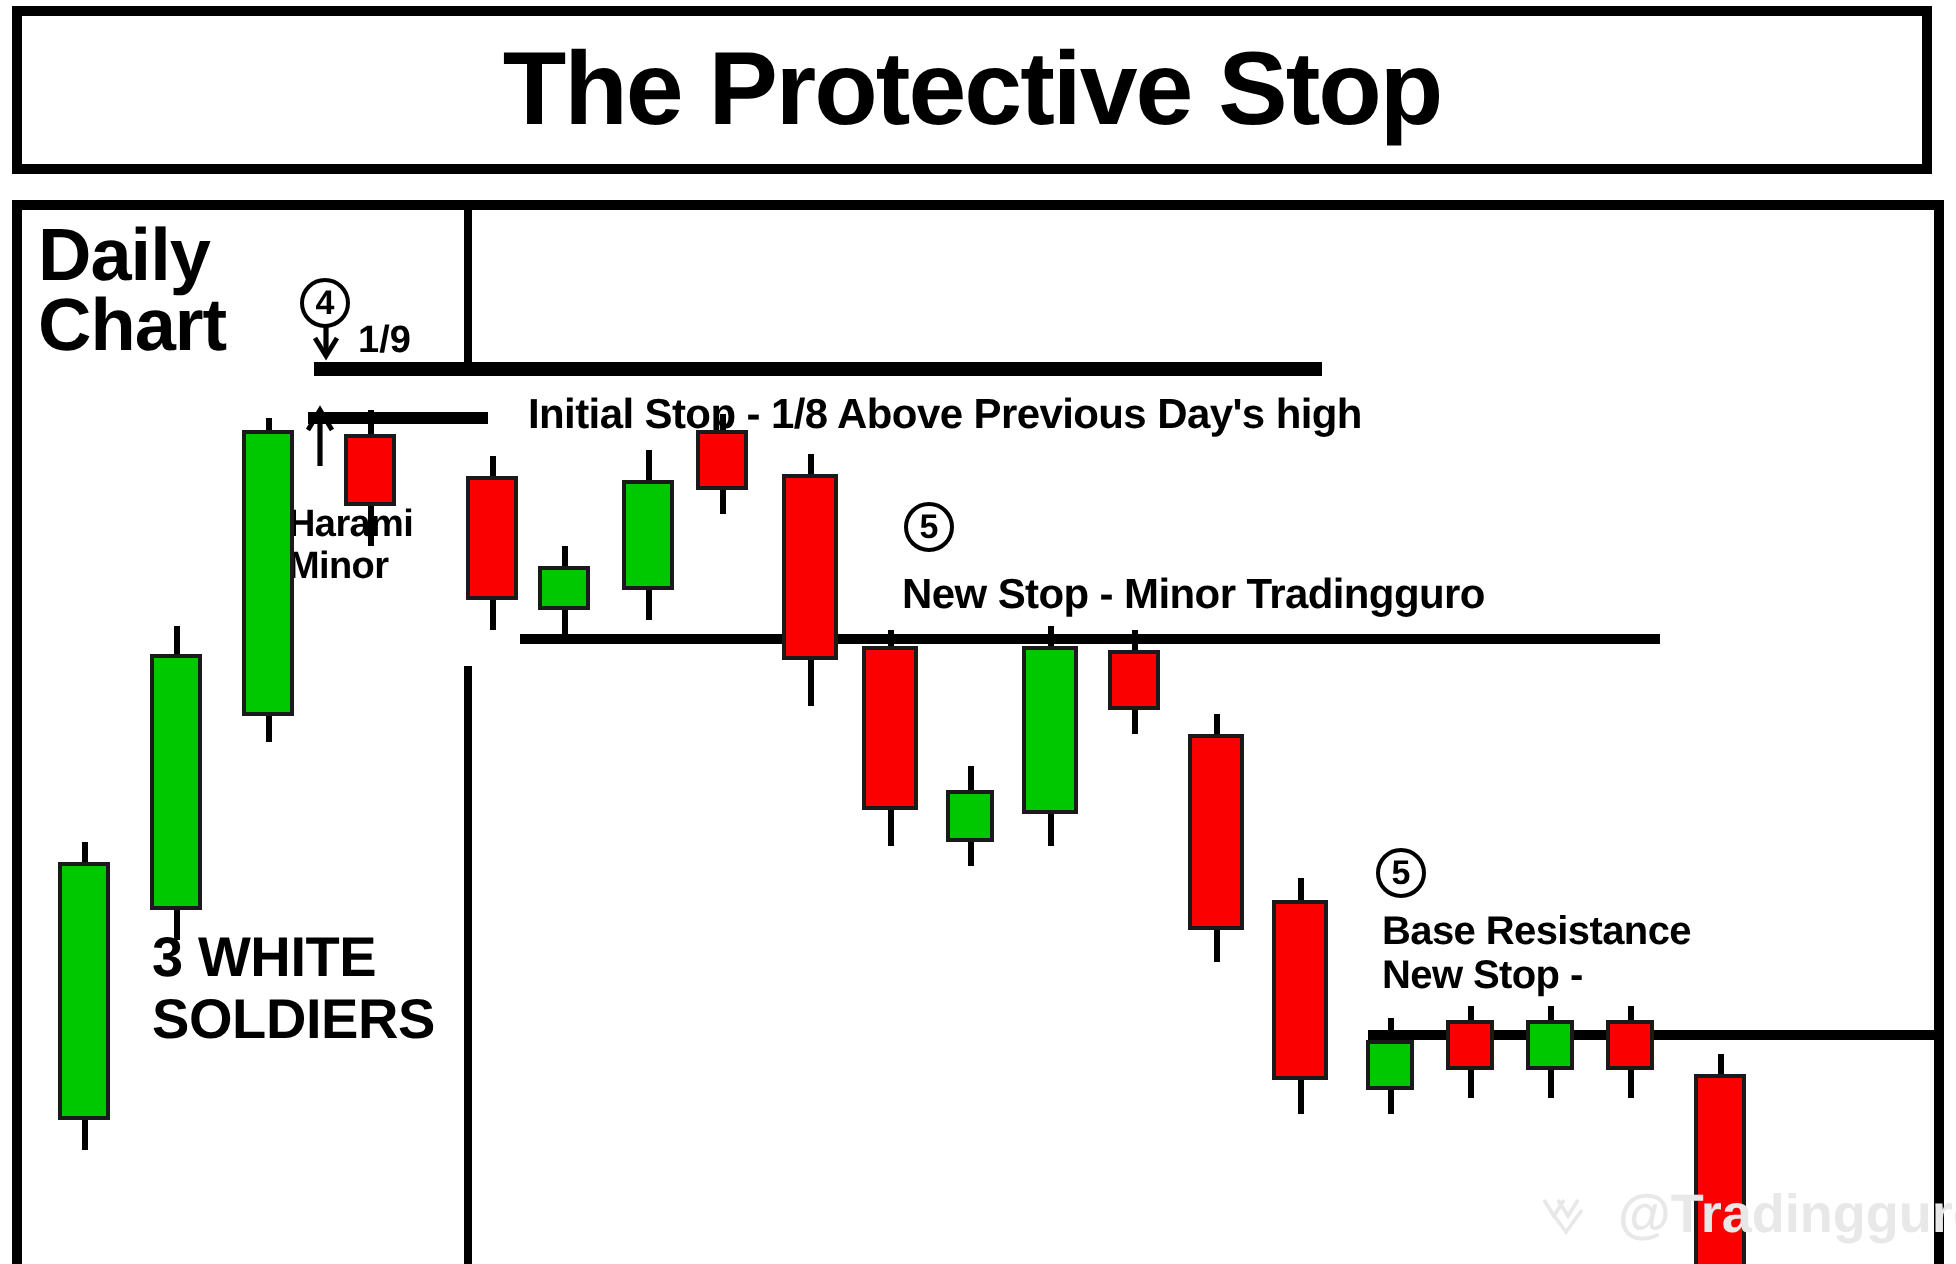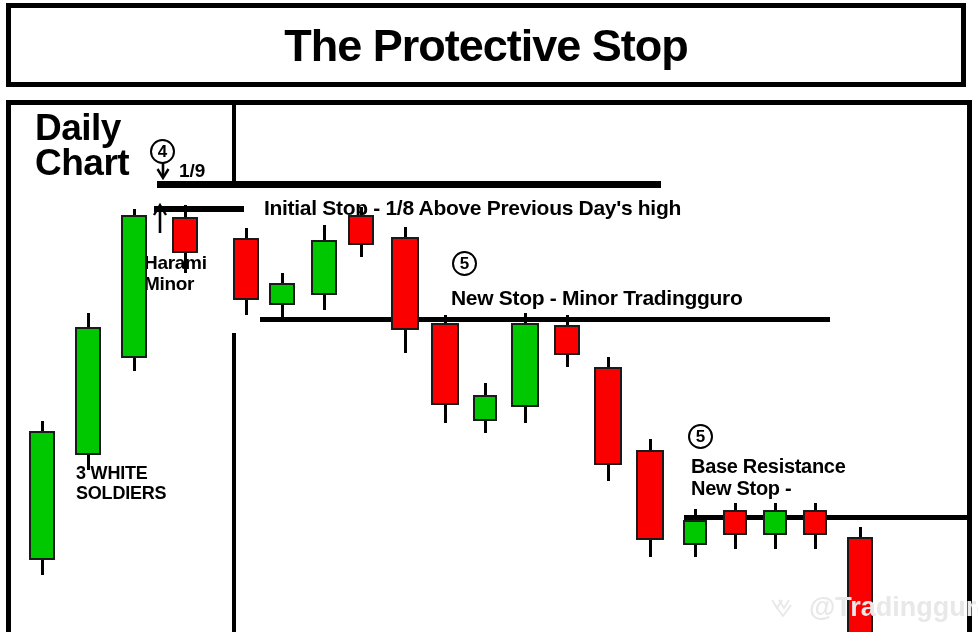--- a/index.html
+++ b/index.html
@@ -10,47 +10,47 @@
   }
   #stage{position:absolute;left:0;top:0;width:978px;height:632px;background:#fff;}
 
   
   .title-banner{
     position:absolute;left:6px;top:3px;width:960px;height:84px;
     border:5px solid #000;background:#fff;box-sizing:border-box;
     display:flex;align-items:center;justify-content:center;
   }
   .title-text{
-    font-size:45px;font-weight:bold;color:#000;letter-spacing:-1px;
+    font-size:52px;font-weight:bold;color:#000;letter-spacing:-1px;
     line-height:1;white-space:nowrap;
     font-family:"Liberation Sans","DejaVu Sans",sans-serif;
   }
 
   
   .chart-panel{
     position:absolute;left:6px;top:100px;width:966px;height:534px;
     border:5px solid #000;border-bottom:none;background:#fff;box-sizing:border-box;
   }
   .panel-inner{position:absolute;left:0;top:0;width:956px;height:529px;overflow:hidden;}
 
   
   .divider{position:absolute;background:#000;width:4px;}
 
   
   .lbl{position:absolute;color:#000;font-weight:bold;white-space:nowrap;line-height:1.02;}
-  .daily-label{left:8px;top:5px;font-size:37px;letter-spacing:-0.5px;margin-left:16px;}
+  .daily-label{left:8px;top:5px;font-size:37px;letter-spacing:-0.5px;}
   .daily-label div{line-height:0.95;}
   .minchart-label{left:350px;top:22px;font-size:33px;letter-spacing:-0.5px;}
   .initial-stop-label{left:253px;top:92px;font-size:21px;letter-spacing:-0.3px;}
   .new-stop-minor-label{left:440px;top:182px;font-size:21px;letter-spacing:-0.3px;}
   .new-stop-base-label{left:680px;top:350px;font-size:20px;letter-spacing:-0.3px;}
   .new-stop-base-label div{line-height:1.12;}
   .bearish-harami-label{left:133px;top:147px;font-size:19px;letter-spacing:-0.3px;}
   .bearish-harami-label div{line-height:1.12;}
-  .soldiers-label{left:65px;top:358px;font-size:18px;letter-spacing:-0.2px;}
+  .soldiers-label{left:65px;top:358px;font-size:28px;letter-spacing:-0.2px;}
   .soldiers-label div{line-height:1.12;}
   .eighth-label{left:168px;top:56px;font-size:19px;}
 
   
   .circle-num{
     position:absolute;width:25px;height:25px;border:2.5px solid #000;border-radius:50%;
     display:flex;align-items:center;justify-content:center;
     font-size:17px;font-weight:bold;color:#000;background:#fff;box-sizing:border-box;
   }
   .c4{left:139px;top:34px;}

